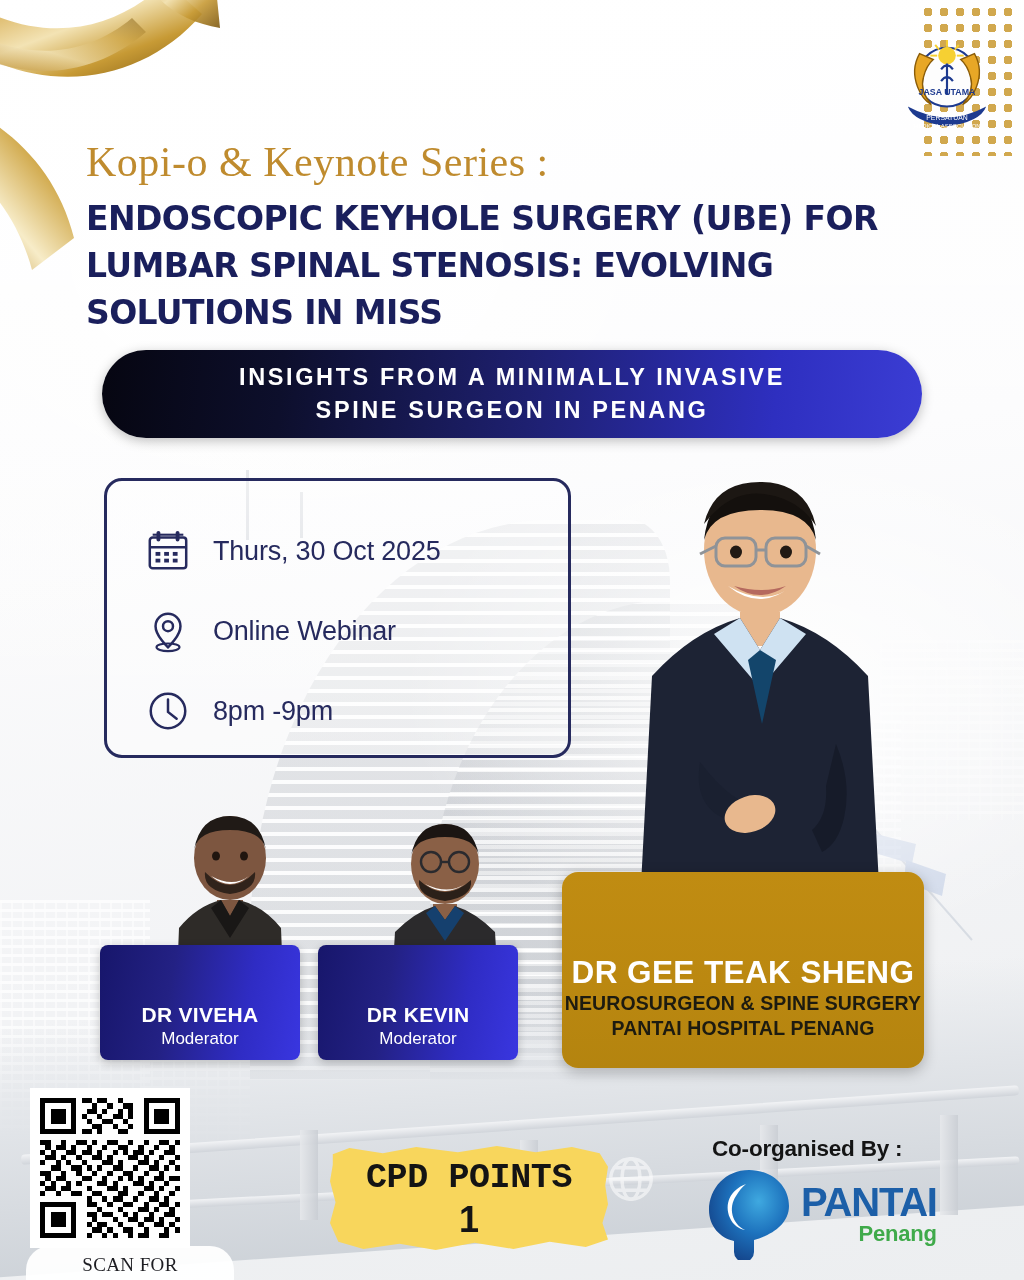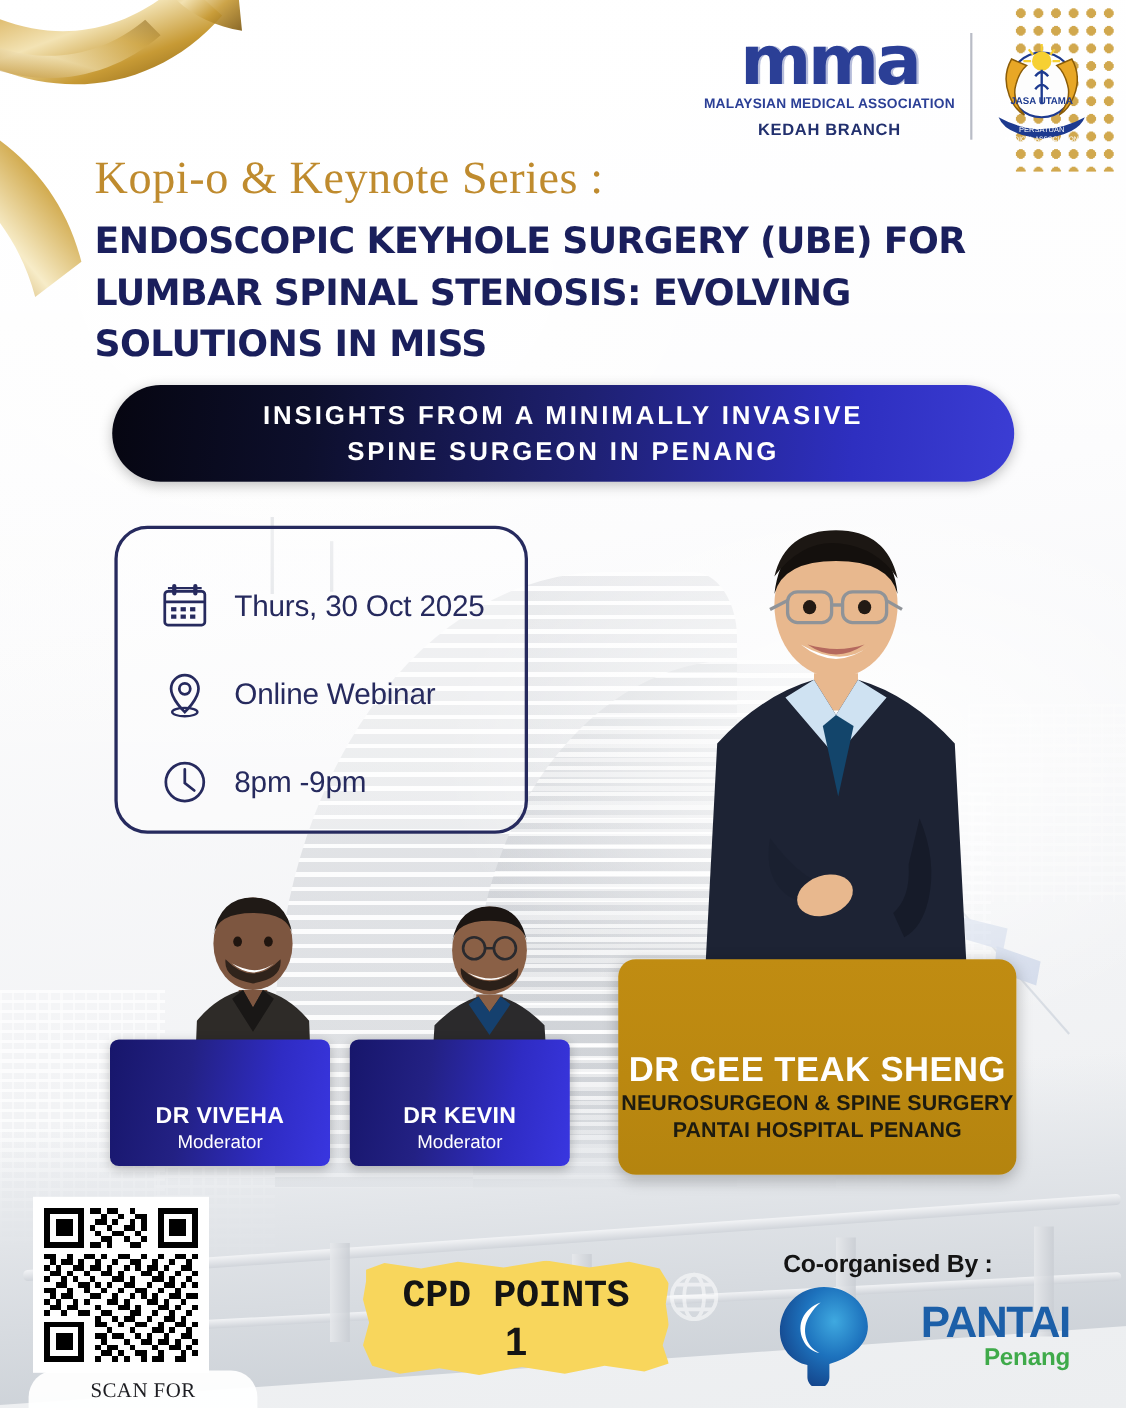--- a/index.html
+++ b/index.html
@@ -138,22 +138,22 @@
   }
   .pill span {
     color: #fff; font-weight: 700; font-size: 23.5px;
     letter-spacing: 2.6px; line-height: 1.42;
     text-transform: uppercase;
   }
 
   
   .details {
     position: absolute; left: 104px; top: 478px;
-    width: 376px; height: 280px;
-    border: 3px solid #262a5e; border-radius: 30px;
+    width: 467px; height: 280px;
+    border: 3px solid #262a5e; border-radius: 18px;
     background: rgba(255,255,255,.35);
     padding: 30px 16px 0 38px;
   }
   .drow { display: flex; align-items: center; gap: 22px; height: 80px; }
   .drow .txt {
     font-size: 27px; color: #262a5e; font-weight: 400;
     letter-spacing: -.2px;
   }
   .ic { width: 46px; height: 46px; flex: 0 0 46px; }
 
@@ -221,21 +221,21 @@
     text-align: center; font-size: 36px; font-weight: 700; color: #141414;
   }
   .globe-wm { position: absolute; left: 604px; top: 1152px; width: 54px; height: 54px; opacity: .55; }
 
   
   .coorg {
     position: absolute; left: 712px; top: 1136px;
     font-size: 22.5px; font-weight: 700; color: #141414; letter-spacing: -.2px;
   }
   .pantai { position: absolute; left: 706px; top: 1168px; display: flex; align-items: center; gap: 9px; }
-  .pantai-txt { line-height: .92; margin-left: 36px; }
+  .pantai-txt { line-height: .92; }
   .pantai-txt .p1 {
     font-size: 40px; font-weight: 700; color: #1c5fa8; letter-spacing: -1.2px;
   }
   .pantai-txt .p2 {
     font-size: 40px; font-weight: 700; color: #1c5fa8; letter-spacing: -1.4px;
   }
   .pantai-txt .p3 {
     font-size: 22px; font-weight: 700; color: #3faa4a;
     text-align: right; margin-top: 3px; letter-spacing: -.2px;
   }
@@ -295,25 +295,20 @@
       <path d="M-20,20 C60,78 140,66 196,12 L232,44 C168,118 64,128 -20,66 Z" fill="url(#gold1)"></path>
       <path d="M-26,128 C34,150 86,196 104,268 L62,300 C44,232 -4,190 -40,176 Z" fill="url(#gold2)"></path>
       <path d="M168,0 C186,34 214,52 250,58 L246,18 C224,14 204,4 196,-10 Z" fill="url(#gold1)" opacity=".9"></path>
       <path d="M-30,40 C36,94 110,92 162,48 L176,62 C116,114 32,114 -30,62 Z" fill="url(#gold2)" opacity=".55"></path>
     </svg>
   </div>
 
   <div class="dot-grid"></div>
 
   <div class="logo-row">
-    <div class="mma-block">
-      <div class="mma-word">mma</div>
-      <div class="mma-sub">MALAYSIAN MEDICAL ASSOCIATION</div>
-      <div class="mma-branch">KEDAH BRANCH</div>
-    </div>
     <svg class="crest" viewBox="0 0 100 114">
       <circle cx="50" cy="48" r="30" fill="#fdfdfd" stroke="#1d3a8f" stroke-width="2"></circle>
       <circle cx="50" cy="26" r="9" fill="#f6d032"></circle>
       <g stroke="#f6d032" stroke-width="2">
         <line x1="50" y1="10" x2="50" y2="17"></line>
           <line x1="38" y1="15" x2="42" y2="20"></line>
         <line x1="62" y1="15" x2="58" y2="20"></line>
           <line x1="33" y1="26" x2="40" y2="26"></line>
         <line x1="67" y1="26" x2="60" y2="26"></line>
       </g>

